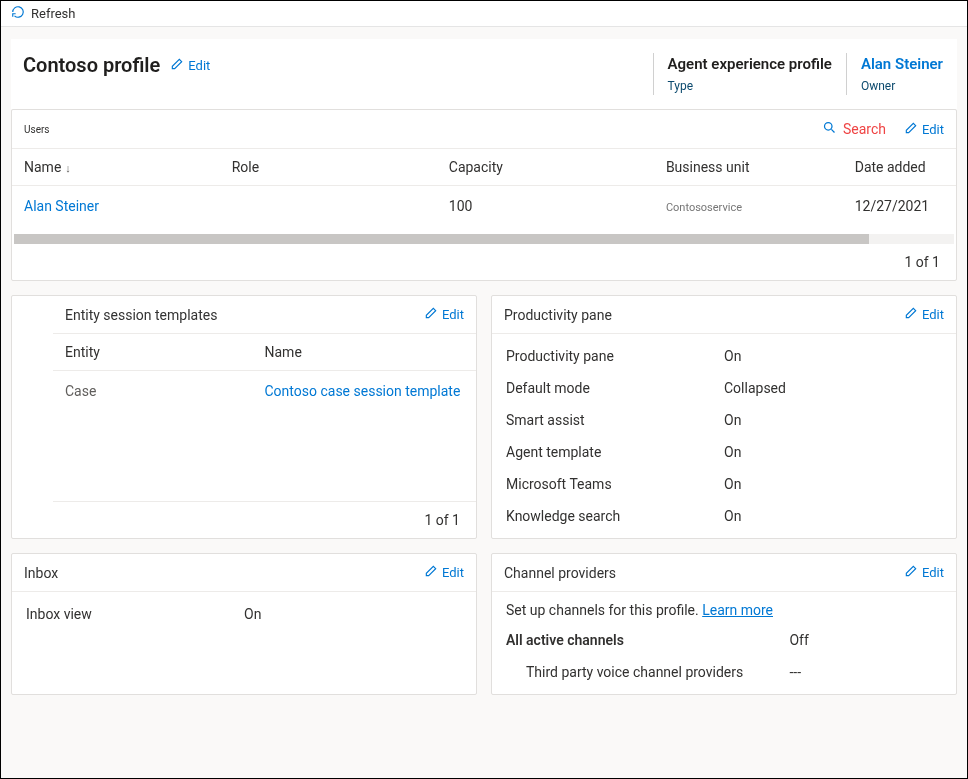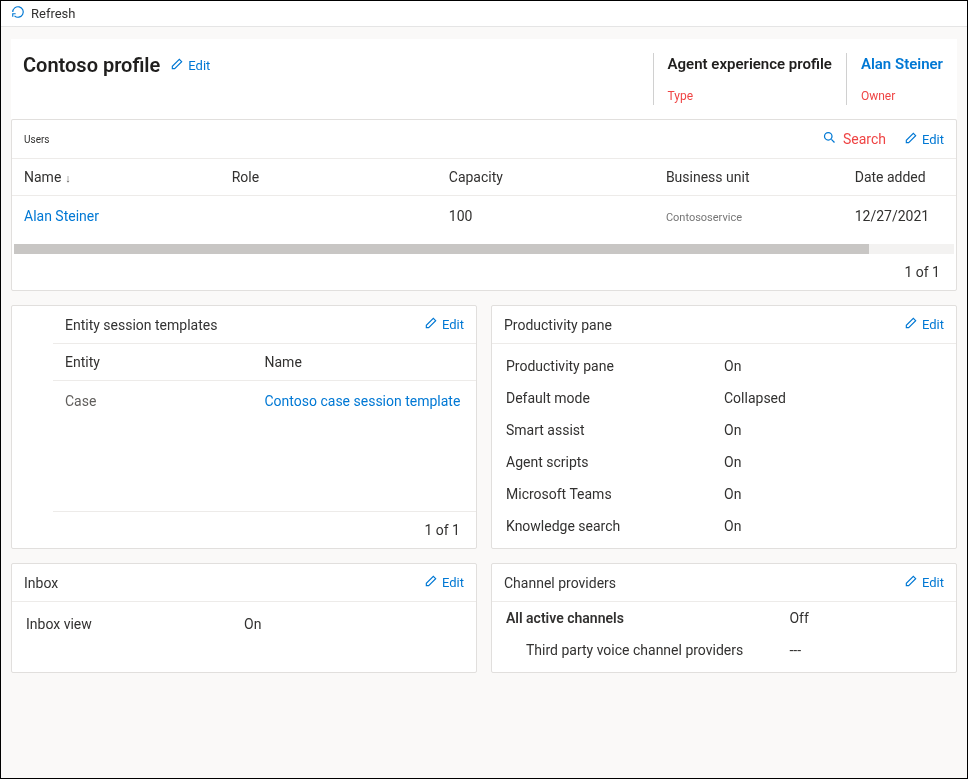--- a/index.html
+++ b/index.html
@@ -36,21 +36,21 @@
   .page-title { font-size: 20px; font-weight: 600; color: #201f1e; }
   .edit-link {
     display: inline-flex; align-items: center; gap: 4px;
     color: #0078d4; font-size: 13px; cursor: pointer;
   }
   .edit-link svg { width: 14px; height: 14px; stroke: #0078d4; }
   .meta-blocks { display: flex; }
   .meta-block { border-left: 1px solid #d0d0d0; padding: 2px 14px; }
   .meta-value { font-size: 15px; font-weight: 600; color: #201f1e; }
   .meta-value.link { color: #0078d4; font-weight: 600; }
-  .meta-label { font-size: 12px; color: #ef4444; margin-top: 16px; }
+  .meta-label { font-size: 12px; color: #0c4a6e; margin-top: 6px; }
 
   .card {
     background: #fff;
     border: 1px solid #e1dfdd;
     border-radius: 2px;
   }
   .users-card { margin-top: 0; }
   .card-header {
     display: flex; align-items: center; justify-content: space-between;
     padding: 10px 12px;
@@ -263,21 +263,21 @@
           </div>
         <div class="kv-row">
             <span class="k">Default mode</span>
             <span class="v">Collapsed</span>
           </div>
         <div class="kv-row">
             <span class="k">Smart assist</span>
             <span class="v">On</span>
           </div>
         <div class="kv-row">
-            <span class="k">Agent scripts</span>
+            <span class="k">Agent template</span>
             <span class="v">On</span>
           </div>
         <div class="kv-row">
             <span class="k">Microsoft Teams</span>
             <span class="v">On</span>
           </div>
         <div class="kv-row">
             <span class="k">Knowledge search</span>
             <span class="v">On</span>
           </div>
@@ -307,20 +307,25 @@
     <div class="card">
       <div class="panel-header">
         <span>Channel providers</span>
         <span class="edit-link">
           <span><svg viewBox="0 0 24 24" fill="none" stroke="#0078d4" stroke-width="2">
                 <path d="M4 20h4L20 8l-4-4L4 16v4z"></path>
               </svg></span>
           <span>Edit</span>
         </span>
       </div>
+      <div class="help-text">
+        <span>Set up channels for this profile.</span>
+        <span> </span>
+        <span class="inline-link">Learn more</span>
+      </div>
       <div class="kv-list" style="padding-top:0;">
         <div class="kv-row" style="grid-template-columns:1.3fr 0.7fr;">
             <span class="k" style="font-weight:600;">All active channels</span>
             <span class="v">Off</span>
           </div>
         <div class="kv-row" style="grid-template-columns:1.3fr 0.7fr;">
             <span class="k" style="font-weight:400;margin-left:20px;">Third party voice channel providers</span>
             <span class="v">---</span>
           </div>
       </div>

